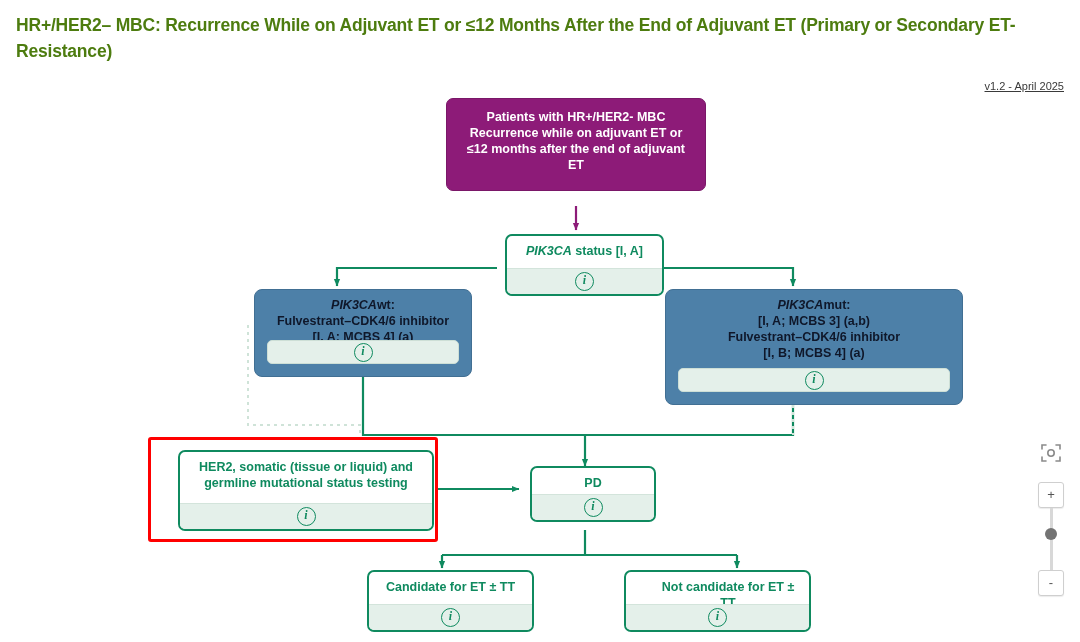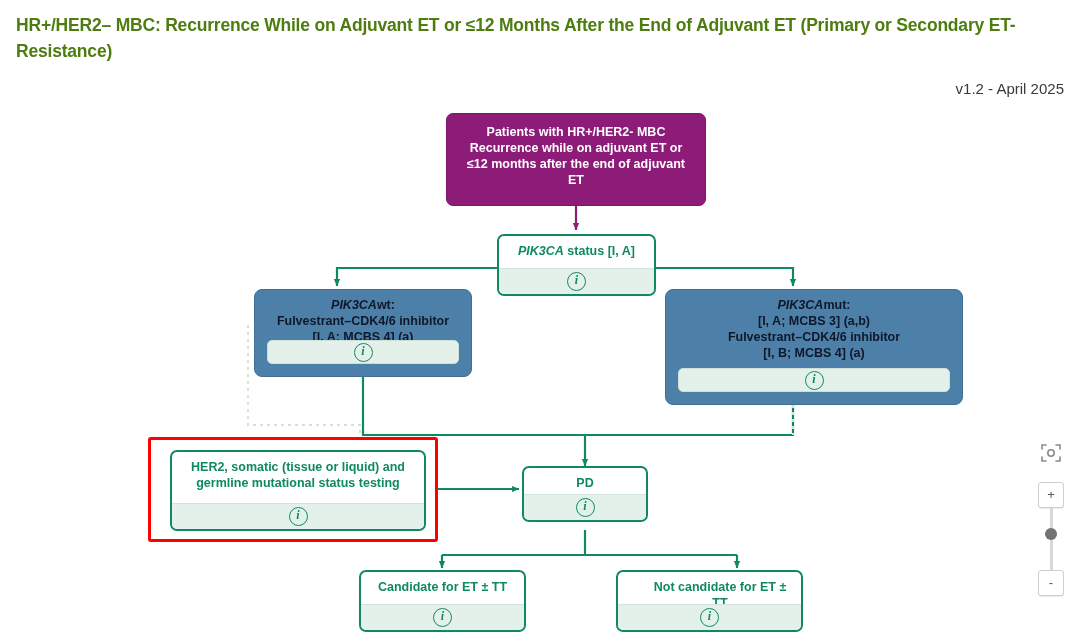--- a/index.html
+++ b/index.html
@@ -31,23 +31,24 @@
     font-weight: bold;
     line-height: 1.5;
     color: #4d7c0f;
     letter-spacing: -0.2px;
   }
 
   #version {
     position: absolute;
     right: 16px;
     top: 80px;
-    font-size: 15px;
+    font-size: 11px;
     color: #3a3a3a;
     font-family: "Liberation Sans", sans-serif;
+    text-decoration: underline;
   }
 
   
   #edges {
     position: absolute;
     left: 0;
     top: 0;
     width: 1080px;
     height: 642px;
     pointer-events: none;
@@ -121,20 +122,21 @@
     border: 1px solid #cddfd6;
     border-radius: 5px;
     margin: 0 6px 6px 6px;
     height: 24px;
   }
 
   
   .node.green {
     background: #ffffff;
     border: 2.2px solid #0f8a5f;
+    margin-left: 8px;
   }
   .node.green .body {
     color: #0f8a5f;
   }
   .node.green .footer {
     background: #e4f0ea;
     border-top: 1px solid #d3e4db;
   }
 
   
@@ -241,21 +243,21 @@
     <path d="M438,489 L519,489" stroke="#0f8a5f" stroke-width="2.2" fill="none" marker-end="url(#arrowG)"></path>
 
     <path d="M585,530 L585,555" stroke="#0f8a5f" stroke-width="2.2" fill="none"></path>
     <path d="M442,555 L737,555" stroke="#0f8a5f" stroke-width="2.2" fill="none"></path>
 
     <path d="M442,555 L442,568" stroke="#0f8a5f" stroke-width="2.2" fill="none" marker-end="url(#arrowG)"></path>
 
     <path d="M737,555 L737,568" stroke="#0f8a5f" stroke-width="2.2" fill="none" marker-end="url(#arrowG)"></path>
   </svg>
 
-  <div class="node purple" style="left:446px; top:113px; width:260px; height:93px;">
+  <div class="node purple" style="left:446px; top:98px; width:260px; height:93px;">
     <div class="body">
       <div>Patients with HR+/HER2- MBC</div>
       <div>Recurrence while on adjuvant ET or</div>
       <div>≤12 months after the end of adjuvant</div>
       <div>ET</div>
     </div>
   </div>
 
   <div class="node green" style="left:497px; top:234px; width:159px; height:62px;">
     <div class="body">

